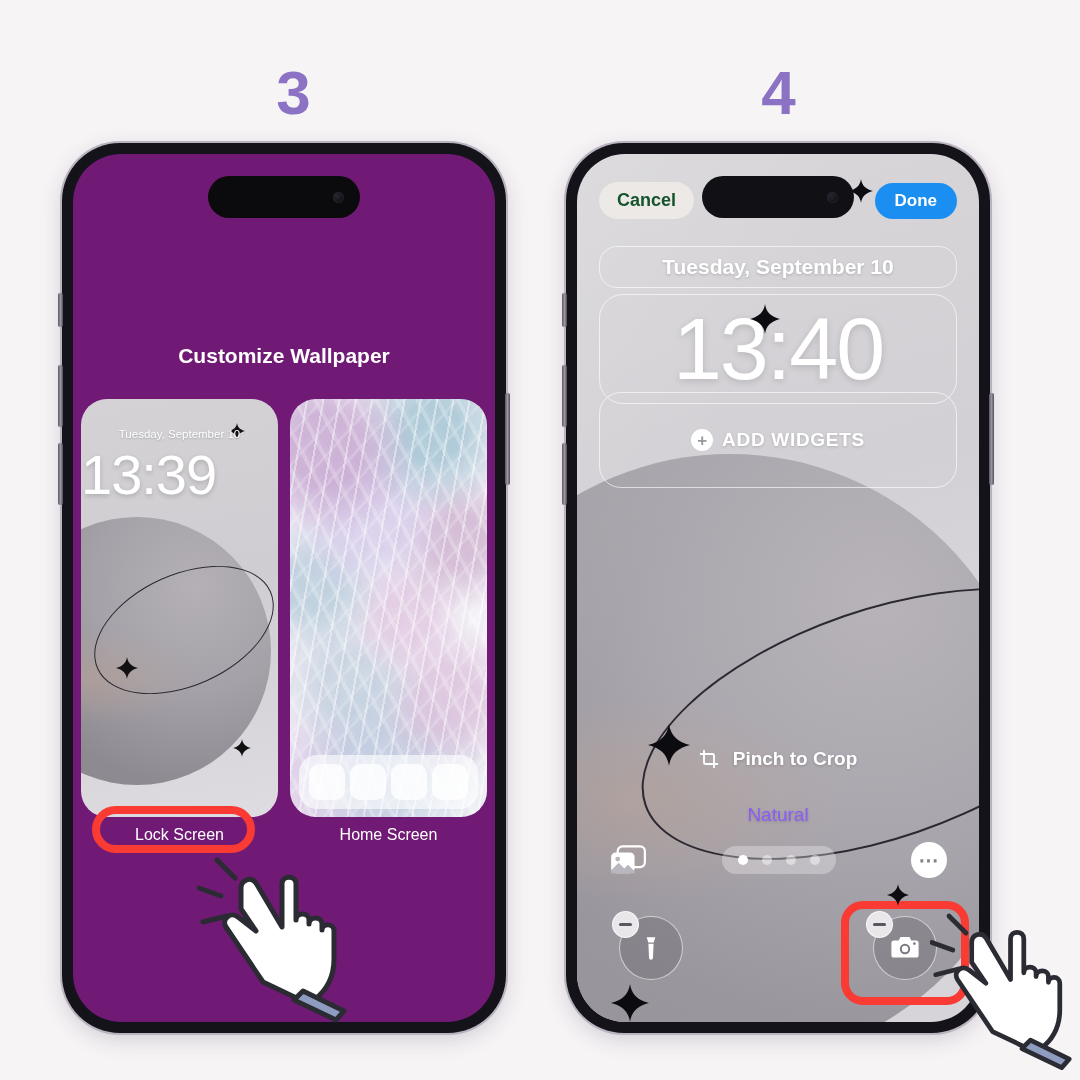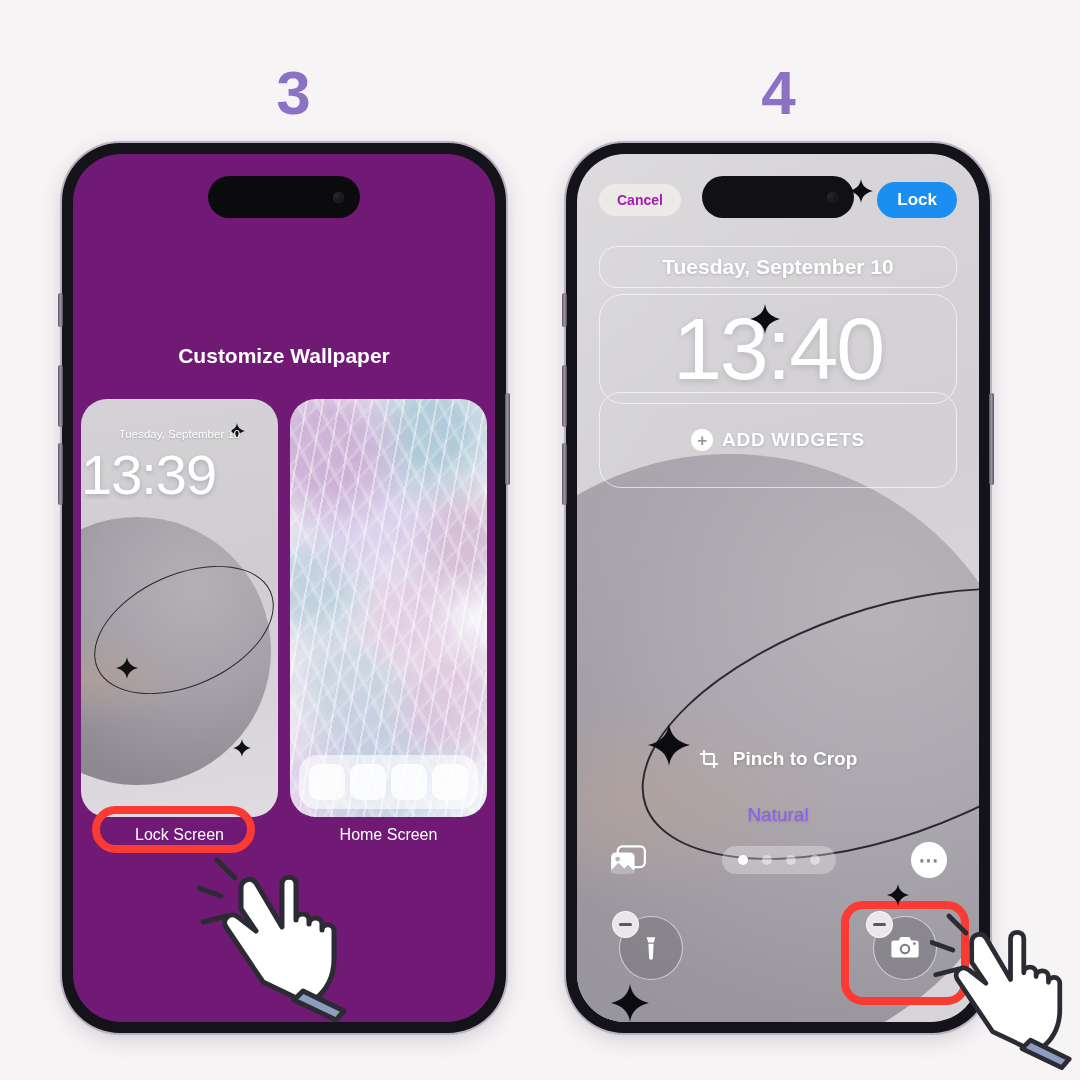--- a/index.html
+++ b/index.html
@@ -212,22 +212,22 @@
     transform: rotate(-19deg);
   }
 
   .topbar {
     position: absolute; top: 28px; left: 0; width: 100%;
     display: flex; align-items: center; justify-content: space-between;
     padding: 0 22px;
     z-index: 6;
   }
   .pill-cancel {
-    background: #ece9e6; color: #a21caf;
-    font-size: 14px; font-weight: 600;
+    background: #ece9e6; color: #14532d;
+    font-size: 18px; font-weight: 600;
     padding: 8px 18px; border-radius: 20px;
   }
   .pill-done {
     background: #1b8ef2; color: #fff;
     font-size: 17px; font-weight: 600;
     padding: 8px 20px; border-radius: 20px;
   }
 
   .widget-box {
     position: absolute; left: 22px; right: 22px;
@@ -449,21 +449,21 @@
             <path d="M12 0c.9 6.4 4.7 10.2 12 12-7.3 1.8-11.1 5.6-12 12-.9-6.4-4.7-10.2-12-12C7.3 10.2 11.1 6.4 12 0z" fill="#0c0c10"></path>
           </svg>
       </div>
 
       <div class="island light">
         <div class="cam"></div>
       </div>
 
       <div class="topbar">
         <div class="pill-cancel">Cancel</div>
-        <div class="pill-done">Lock</div>
+        <div class="pill-done">Done</div>
       </div>
 
       <div class="widget-box w-date">
         <span>Tuesday, September 10</span>
       </div>
 
       <div class="widget-box w-clock">
         <span>13:40</span>
       </div>
 

